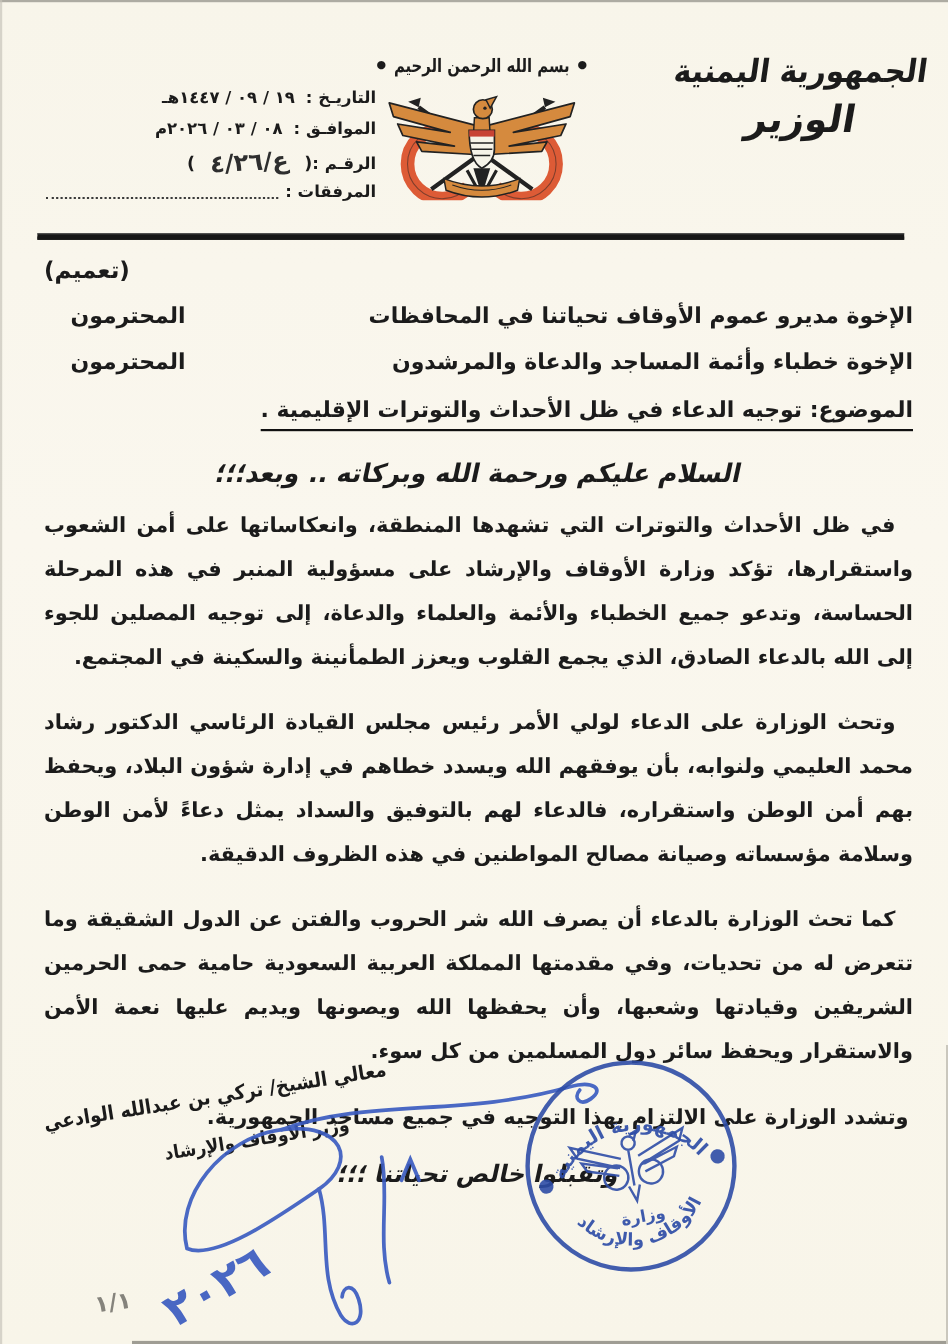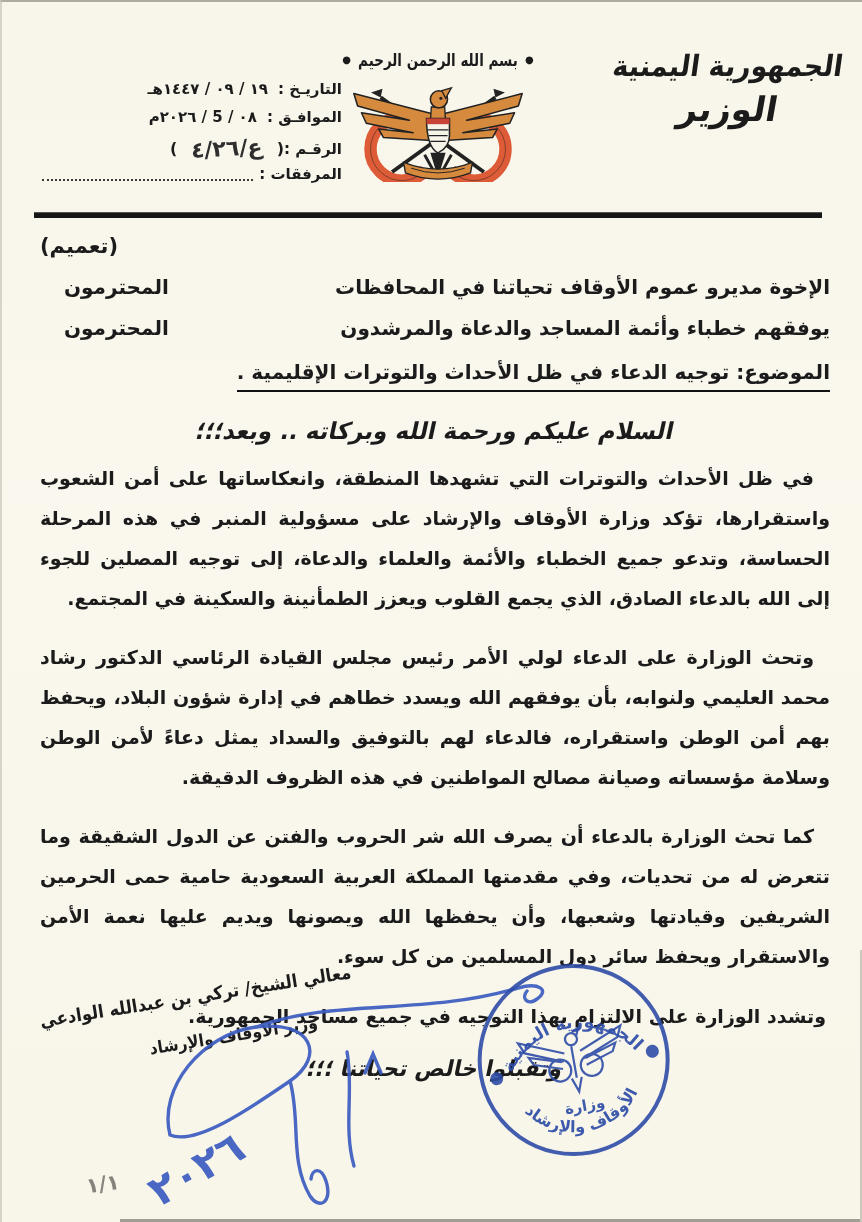--- a/index.html
+++ b/index.html
@@ -117,21 +117,21 @@
     </div>
   </div>
 
   <div class="lh-left">
     <div class="lh-row">
       <span class="lh-label">التاريـخ :</span>
       <span class="lh-value">١٩ / ٠٩ / ١٤٤٧هـ</span>
     </div>
     <div class="lh-row">
       <span class="lh-label">الموافـق :</span>
-      <span class="lh-value">٠٨ / 5 / ٢٠٢٦م</span>
+      <span class="lh-value">٠٨ / ٠٣ / ٢٠٢٦م</span>
     </div>
     <div class="lh-row num-row">
       <span class="lh-label">الرقـم :</span>
       <span class="paren">(</span>
       <span class="hand-number">ع/٤/٢٦</span>
       <span class="paren">)</span>
     </div>
     <div class="lh-row">
       <span class="lh-label">المرفقات :</span>
       <span class="dotted-leader"></span>
@@ -141,21 +141,21 @@
   <div class="rule"></div>
 
   <div class="body-area">
     <div class="circular-tag">(تعميم)</div>
 
     <div class="addr-row">
       <span>الإخوة مديرو عموم الأوقاف تحياتنا في المحافظات</span>
       <span class="addr-honorific">المحترمون</span>
     </div>
     <div class="addr-row">
-      <span>يوفقهم خطباء وأئمة المساجد والدعاة والمرشدون</span>
+      <span>الإخوة خطباء وأئمة المساجد والدعاة والمرشدون</span>
       <span class="addr-honorific">المحترمون</span>
     </div>
 
     <div class="subject-line">
       <span class="u">الموضوع: توجيه الدعاء في ظل الأحداث والتوترات الإقليمية .</span>
     </div>
 
     <div class="greeting">السلام عليكم ورحمة الله وبركاته .. وبعد؛؛؛</div>
 
     <p class="para">في ظل الأحداث والتوترات التي تشهدها المنطقة، وانعكاساتها على أمن الشعوب واستقرارها، تؤكد وزارة الأوقاف والإرشاد على مسؤولية المنبر في هذه المرحلة الحساسة، وتدعو جميع الخطباء والأئمة والعلماء والدعاة، إلى توجيه المصلين للجوء إلى الله بالدعاء الصادق، الذي يجمع القلوب ويعزز الطمأنينة والسكينة في المجتمع.</p>

